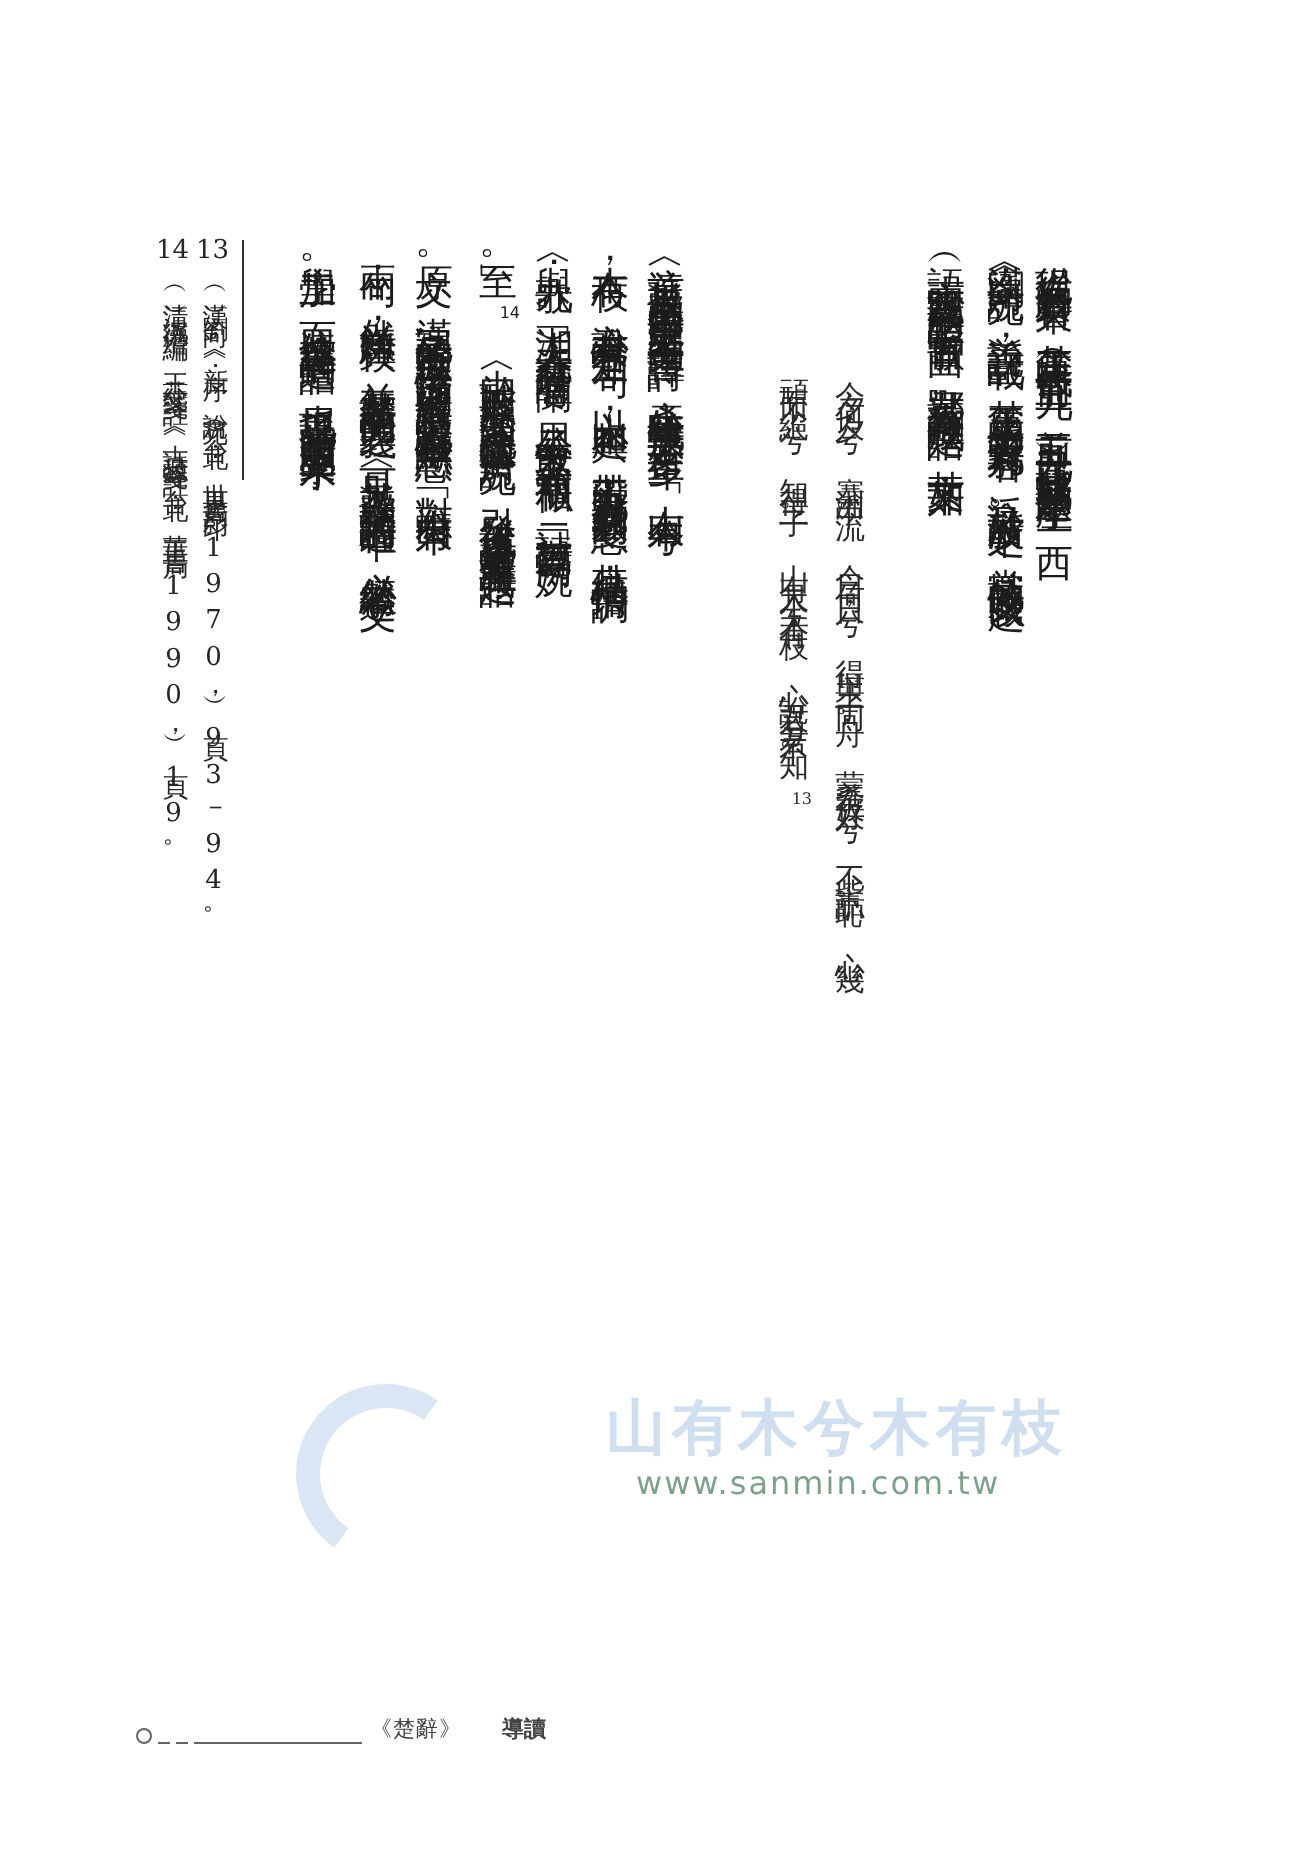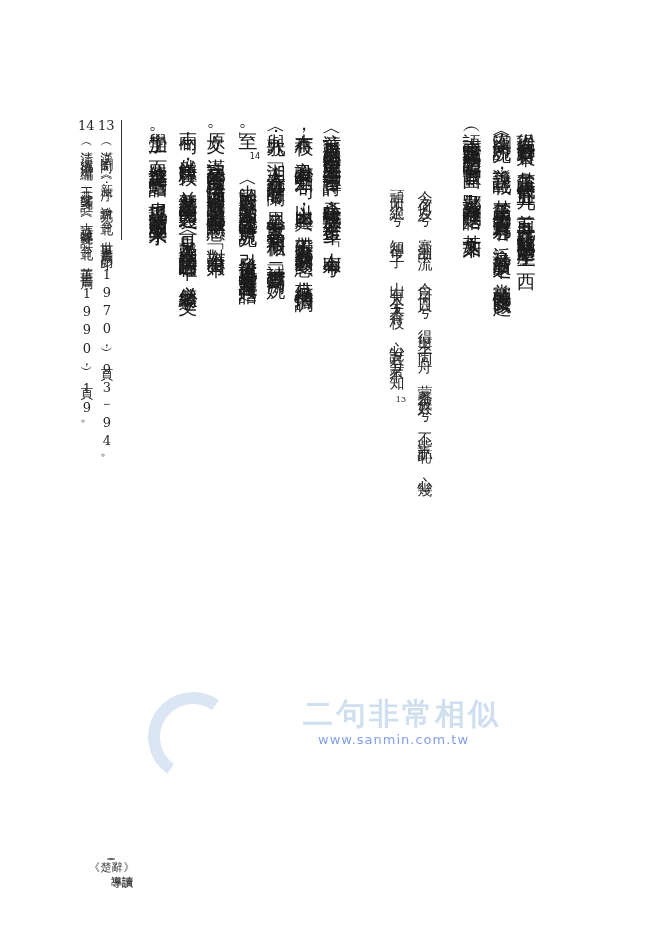--- a/index.html
+++ b/index.html
@@ -80,25 +80,24 @@
       width: 1px;
       height: 120px;
       background: #333;
     }
     .footer {
       position: absolute;
       left: 68px;
       top: 858px;
       height: 14px;
       display: flex;
-      align-items: center;
+      align-items: flex-end;
       font-size: 11px;
       color: #444;
       font-family: "DejaVu Sans", sans-serif;
-      flex-direction: column;
     }
     .footer .circle {
       width: 8px; height: 8px;
       border: 1px solid #666;
       border-radius: 50%;
       margin-right: 3px;
       box-sizing: border-box;
     }
     .footer .dash {
       width: 6px; height: 1px; background: #666; margin-right: 3px;
@@ -138,22 +137,22 @@
       left: 155px; top: 2px;
       font-size: 30px;
       font-weight: bold;
       color: #a9c5e4;
       letter-spacing: 3px;
       font-family: "DejaVu Sans", sans-serif;
     }
     .watermark .wm-url {
       position: absolute;
       left: 170px; top: 40px;
-      font-size: 13px;
-      color: #1d4ed8;
+      font-size: 16px;
+      color: #14532d;
       letter-spacing: 1px;
       font-family: "DejaVu Sans", sans-serif;
     }
   </style>
 </head>
 <body>
 
 <div class="page">
 
   <div class="col" style="left:516px; top:118px;">從現有的資料看來，楚康王時代（前五五九－前五二九）已有比較成熟的楚歌產生了。西</div>
@@ -171,21 +170,21 @@
   <div class="col" style="left:178px; top:118px;">兩句；然尚嫌質樸，並無楚譯本的比興之義。可見〈越人歌〉在轉譯的過程中，必然經過了文</div>
   <div class="col" style="left:148px; top:118px;">學加工。而這位楚譯者的造詣，也展現了當時楚國的文學水平。</div>
 
   <div class="rule-v"></div>
 
   <div class="note" style="left:98px; top:118px;"><span class="num">13</span><span>（漢）劉向：《新序．說苑》（台北：世界書局影印，1970），頁93－94。</span></div>
   <div class="note" style="left:78px; top:118px;"><span class="num">14</span><span>（清）沈德潛編，王蒓父箋註：《古詩源箋註》（台北：華正書局，1990），頁19。</span></div>
 
   <div class="watermark">
     <div class="logo"></div>
-    <div class="wm-text">二句非常相似</div>
+    <div class="wm-text">山有木兮木有枝</div>
     <div class="wm-url">www.sanmin.com.tw</div>
   </div>
 
   <div class="footer">
     <span class="circle"></span>
     <span class="dash"></span>
     <span class="dash"></span>
     <span class="long"></span>
     <span class="title">《楚辭》</span>
     <span class="bold">導讀</span>

